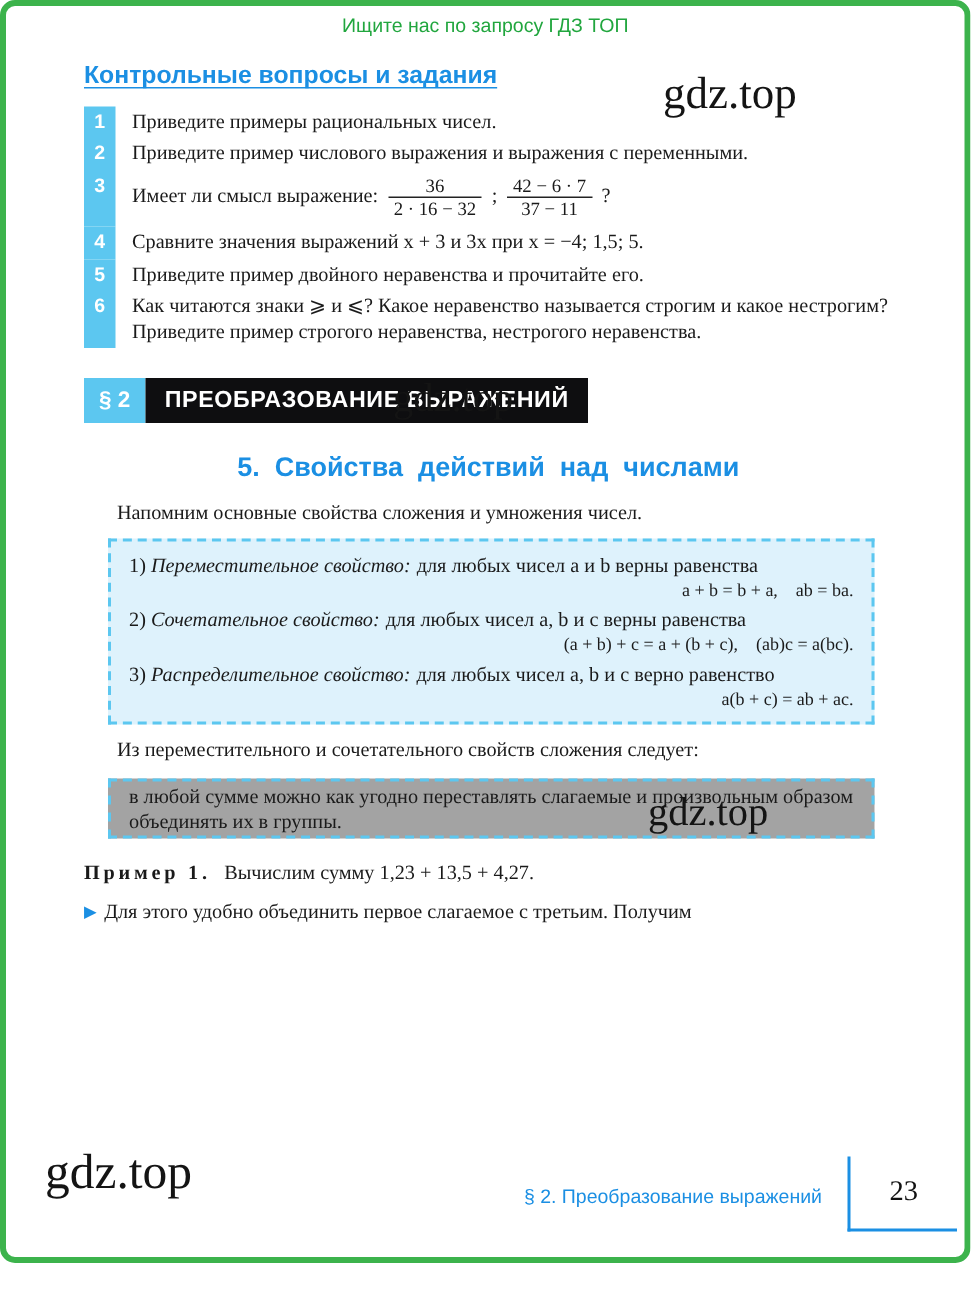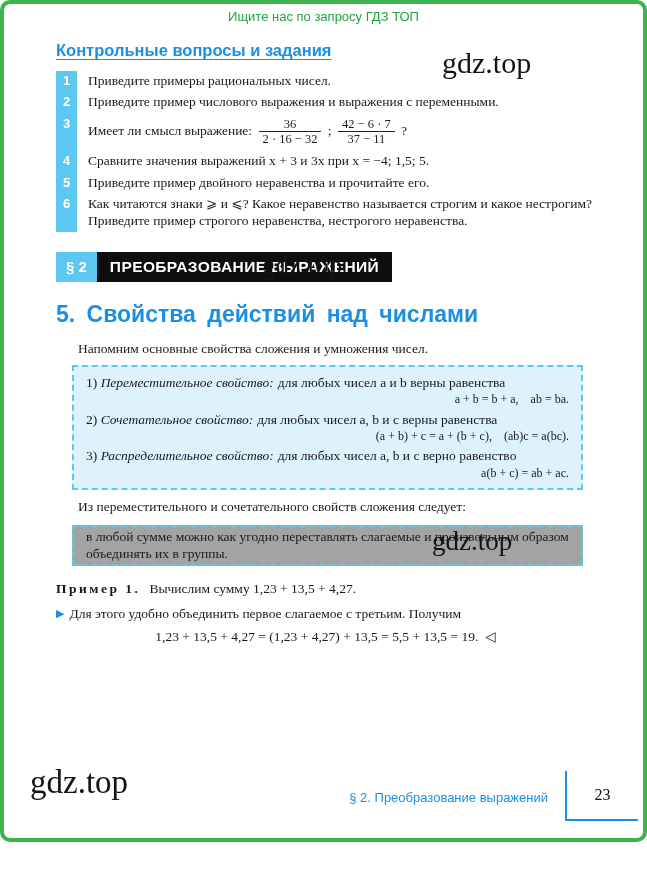--- a/index.html
+++ b/index.html
@@ -28,21 +28,21 @@
   .frac { display:inline-block; vertical-align:middle; text-align:center; font-size:12.5px; line-height:1.15; margin:2px 3px; }
   .frac .fnum { display:block; border-bottom:1px solid #222; padding:0 4px; }
   .frac .fden { display:block; padding:0 4px; }
 
   .section-bar { display:flex; align-items:stretch; margin-top:20px; font-family:"Liberation Sans", sans-serif; font-weight:bold; width:fit-content; }
   .badge { background:#5cc7f0; color:#fff; font-size:15px; padding:5px 10px; }
   .black-title { background:#0e0e10; color:#fff; font-size:15.5px; padding:5px 13px; letter-spacing:0.4px; }
 
   .chapter-heading {
     font-family:"Liberation Sans", sans-serif; color:#1b8fe3; font-weight:bold;
-    font-size:23px; margin:18px 0 10px; word-spacing:5px;
+    font-size:18px; margin:18px 0 10px; word-spacing:5px;text-align:center;
   }
   .para { text-indent:22px; margin-top:8px; }
 
   .prop-box {
     margin:8px 12px 0 16px; border:2px dashed #5cc7f0; background:#def2fc;
     padding:7px 12px 4px; 
   }
   .prop-item { padding-left:20px; text-indent:-20px; }
   .prop-num { font-weight:normal; }
   .prop-term { font-style:italic; margin-right:4px; }
@@ -66,21 +66,21 @@
   .wm-3 { top:522px; left:428px; font-size:27px; }
   .wm-4 { top:760px; left:26px;  font-size:33px; }
 
   .footer-section {
     position:absolute; top:786px; right:95px; color:#1b8fe3;
     font-family:"Liberation Sans", sans-serif; font-size:13px;
   }
   .page-num-box {
     position:absolute; top:767px; right:5px; width:73px; height:50px;
     border-left:2px solid #1b8fe3; border-bottom:2px solid #1b8fe3;
-    display:flex; align-items:center; justify-content:center; font-size:16px; color:#111;
+    display:flex; align-items:center; justify-content:center; font-size:19px; color:#111;
   }
   .bottom-links {
     position:absolute; top:846px; left:0; width:100%; text-align:center;
     color:#a21caf; font-family:"Liberation Sans", sans-serif; font-size:13.5px;
   }
 </style>
 </head>
 <body>
 
 <div class="page">
@@ -170,23 +170,20 @@
     </div>
 
     <p class="example-line">
       <span class="example-label">Пример 1.</span><span>Вычислим сумму 1,23 + 13,5 + 4,27.</span>
     </p>
 
     <p class="solution">
       <span class="tri">▶</span><span>Для этого удобно объединить первое слагаемое с третьим. Получим</span>
     </p>
 
-    <p class="solution-eq">
-      <span>1,23 + 13,5 + 4,27 = (1,23 + 4,27) + 13,5 = 5,5 + 13,5 = 19.</span><span class="end-marker">◁</span>
-    </p>
 
   </div>
 
   <div class="footer-section">§ 2. Преобразование выражений</div>
 
   <div class="page-num-box">
     <span>23</span>
   </div>
 
   <div class="bottom-links">gdz top  //  гдз топ  //  гдз топ</div>

